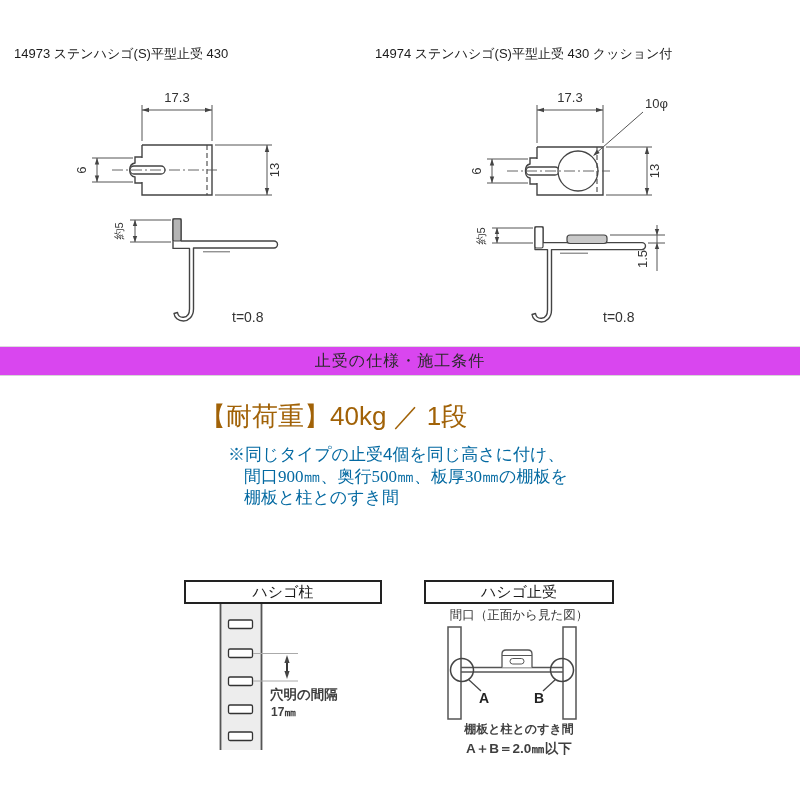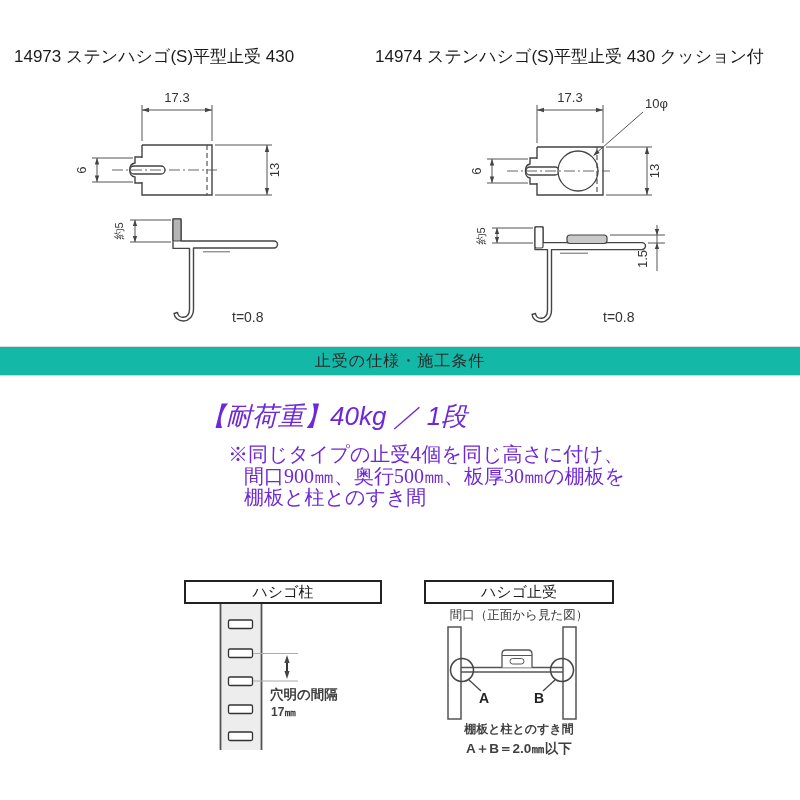--- a/index.html
+++ b/index.html
@@ -1,25 +1,25 @@
 <!DOCTYPE html>
 <html><head>
 <meta charset="utf-8">
 <style>
   html,body{margin:0;padding:0;background:#fff;}
   #page{position:relative;width:800px;height:800px;background:#fff;overflow:hidden;
         font-family:"Liberation Sans",sans-serif;color:#1c1c1c;}
   .abs{position:absolute;}
-  .prod-title{font-size:17px;color:#1b1b1b;white-space:nowrap;}
-  .section-bar{left:0;top:346px;width:800px;height:28px;background:#14b8a6;
+  .prod-title{font-size:13px;color:#1b1b1b;white-space:nowrap;}
+  .section-bar{left:0;top:346px;width:800px;height:28px;background:#d946ef;
                border-top:1px solid #dcdcdc;border-bottom:1px solid #d6d6d6;
                display:flex;align-items:center;justify-content:center;}
   .section-bar span{font-size:16px;color:#2a2a2a;letter-spacing:1px;}
   .load-heading{left:200px;top:399px;font-size:26px;font-weight:500;white-space:nowrap;}
-  .notes{left:228px;top:444px;width:420px;font-size:20px;line-height:21.5px;color:#6d28d9;}
+  .notes{left:228px;top:444px;width:420px;font-size:17px;line-height:21.5px;color:#0369a1;}
   .note-indent{padding-left:16px;font-family:Liberation Serif, serif;}
   svg{display:block;}
   svg text{font-family:"Liberation Sans",sans-serif;fill:#333;}
   .dim{font-size:13px;}
   .dim-sm{font-size:11px;}
   .thick{font-size:14px;}
   .hdr-label{font-size:15px;fill:#1b1b1b;}
   .sub-label{font-size:12.5px;fill:#333;}
   .gray-label{font-size:13.5px;font-weight:bold;fill:#3f3f3f;}
   .gray-label-sm{font-size:12px;font-weight:bold;fill:#3f3f3f;}
@@ -150,21 +150,21 @@
       <polygon class="arrow" points="217,158 214.8,164 219.2,164"></polygon>
       <text class="dim" x="207" y="174" text-anchor="middle" transform="rotate(-90 207 174)">1.5</text>
     </g>
     <text class="thick" x="163" y="237">t=0.8</text>
   </svg>
 
   <div class="abs section-bar">
     <span>止受の仕様・施工条件</span>
   </div>
 
-  <div class="abs load-heading" style="color:#6d28d9;font-style:italic;">【耐荷重】40kg ／ 1段</div>
+  <div class="abs load-heading" style="color:#a16207;">【耐荷重】40kg ／ 1段</div>
 
   <div class="abs notes">
     <div>※同じタイプの止受4個を同じ高さに付け、</div>
     <div class="note-indent">間口900㎜、奥行500㎜、板厚30㎜の棚板を</div>
     <div class="note-indent">棚板と柱とのすき間</div>
   </div>
 
   <svg class="abs" style="left:170px;top:575px;" width="220" height="225" viewBox="0 0 220 225">
     <rect x="15" y="6" width="196" height="22" fill="#fff" stroke="#222" stroke-width="2"></rect>
     <text class="hdr-label" x="113" y="22" text-anchor="middle">ハシゴ柱</text>

